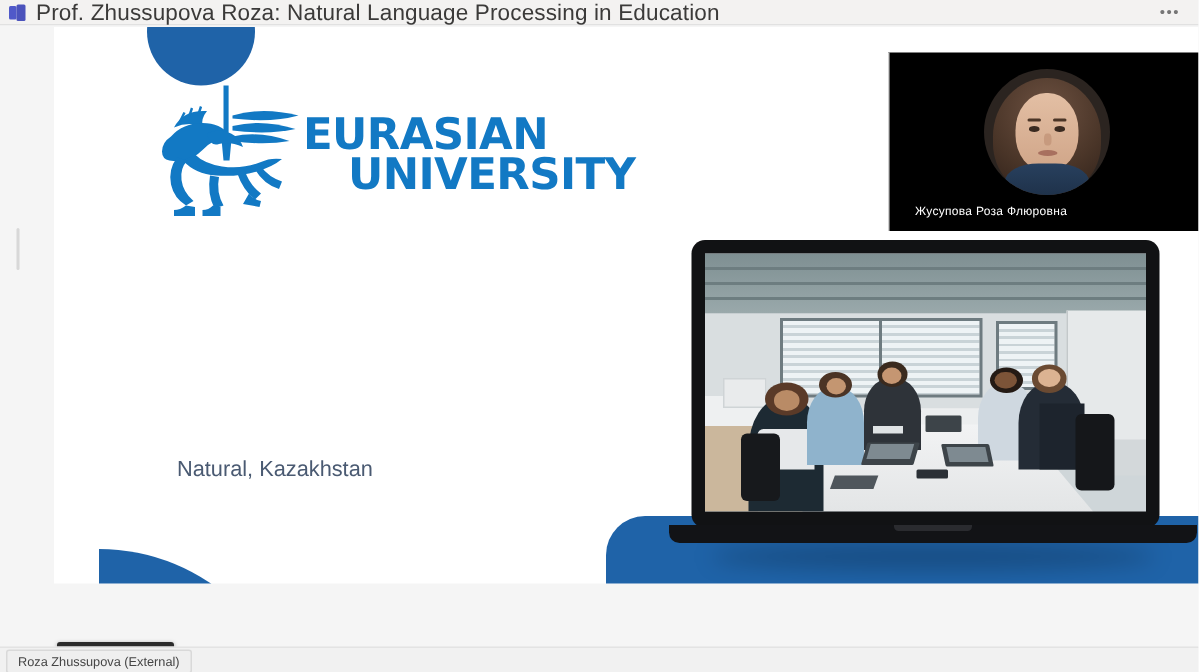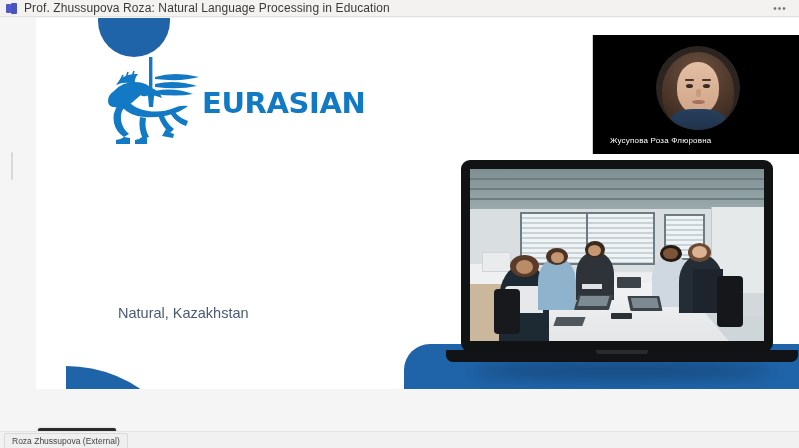--- a/index.html
+++ b/index.html
@@ -23,21 +23,21 @@
   }
   #teams-icon .tl {
     position:absolute; left:0; top:1px; width:5px; height:9px;
     background:#5059c9; border-radius:1px;
   }
   #teams-icon .tr {
     position:absolute; left:5px; top:0px; width:6px; height:11px;
     background:#4b53bc; border-radius:1px;
   }
   #window-title {
-    font-size:12px; color:#3b3a39; letter-spacing:.1px;
+    font-size:15px; color:#3b3a39; letter-spacing:.1px;
     white-space:nowrap; overflow:hidden;
   }
   #more-btn {
     position:absolute; right:9px; top:3px;
     width:20px; height:12px;
     display:flex; align-items:center; justify-content:center;
     color:#767676; font-size:10px; letter-spacing:1px; line-height:1;
   }
 
   
@@ -296,20 +296,21 @@
 
           <path d="M38 34 q8 -4 16 0 q6 3 8 9 q-9 -4 -16 -2 q-6 2 -8 -7 Z"></path>
 
           <path d="M24 82 q-4 3 -8 3 l0 4 l14 0 l0 -6 Z"></path>
           <path d="M42 82 q-3 3 -7 3 l0 4 l12 0 l0 -6 Z"></path>
           <path d="M66 74 q3 4 8 5 l-1 4 l-11 -2 Z"></path>
         </g>
       </svg>
       <div id="logo-text">
         <div class="l1">EURASIAN</div>
+        <div class="l3">UNIVERSITY</div>
       </div>
     </div>
 
     <div id="subline">
       <div>Natural, Kazakhstan</div>
     </div>
 
     <div id="laptop">
       <div id="laptop-shadow"></div>
       <div id="laptop-lid">

